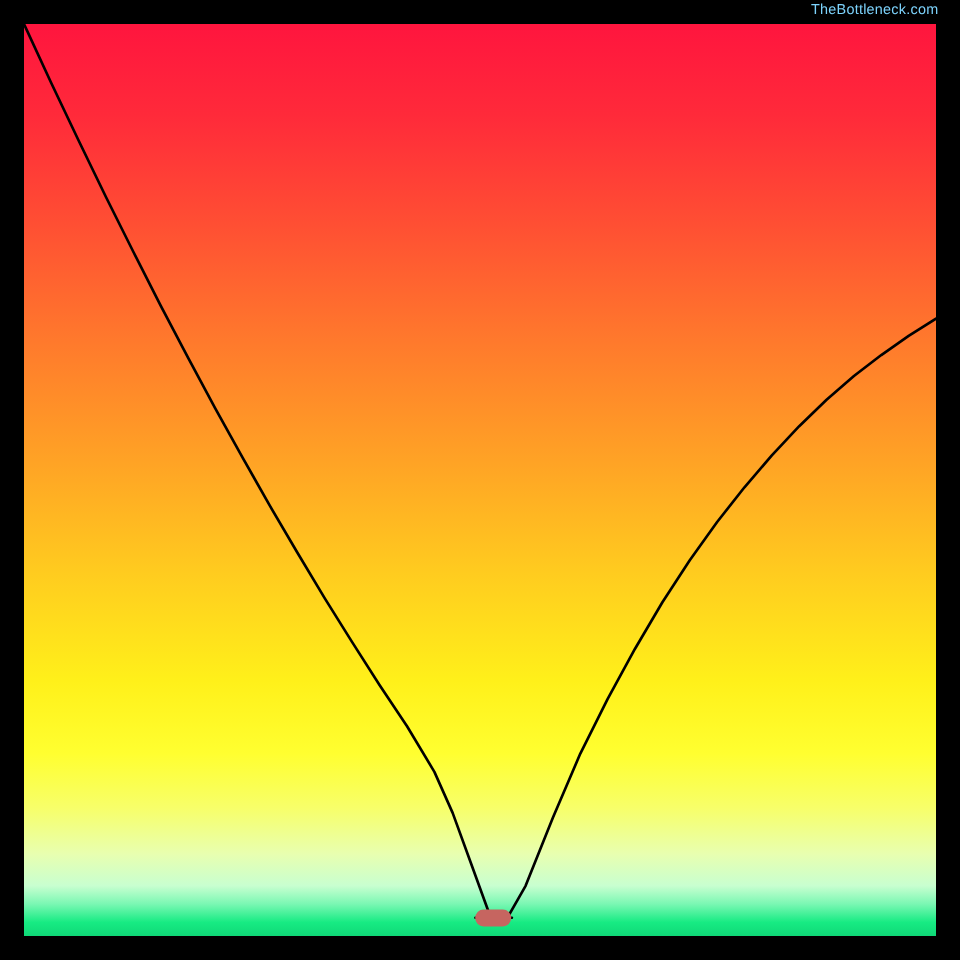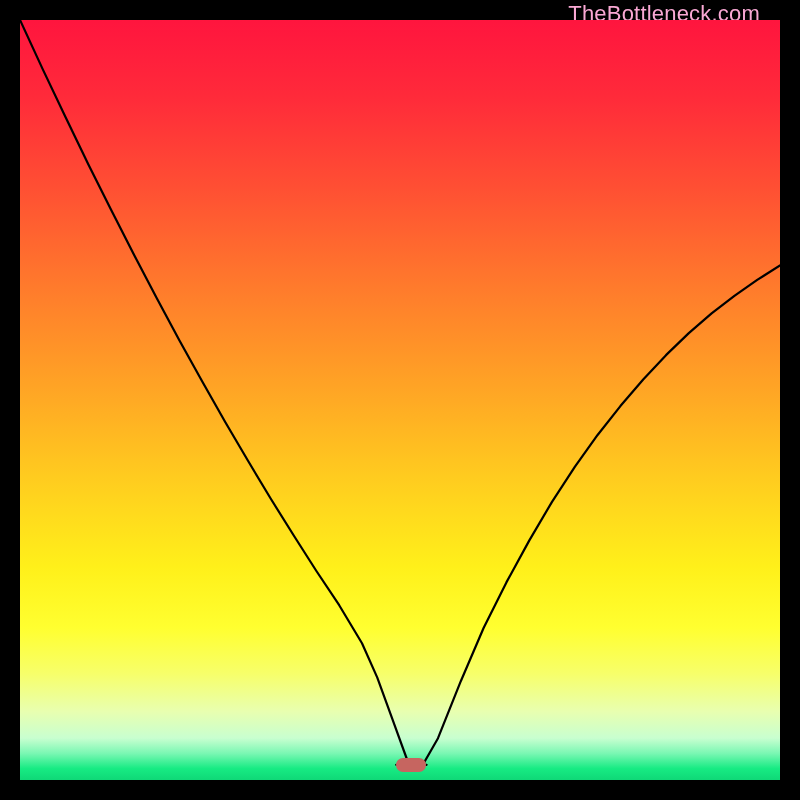--- a/index.html
+++ b/index.html
@@ -28,24 +28,24 @@
     position: absolute;
     inset: 0;
   }
   .curve-svg {
     position: absolute;
     inset: 0;
   }
   .watermark {
     position: absolute;
     top: 1px;
-    right: 40px;
+    right: 18px;
     font-family: Arial, Helvetica, sans-serif;
-    font-size: 22px;
-    color: #f9a8d4;
+    font-size: 12px;
+    color: #7dd3fc;
     letter-spacing: 0.2px;
     user-select: none;
   }
   .marker {
     position: absolute;
     width: 30px;
     height: 14px;
     border-radius: 7px;
     background: #c66560;
     transform: translate(-50%, -50%);

